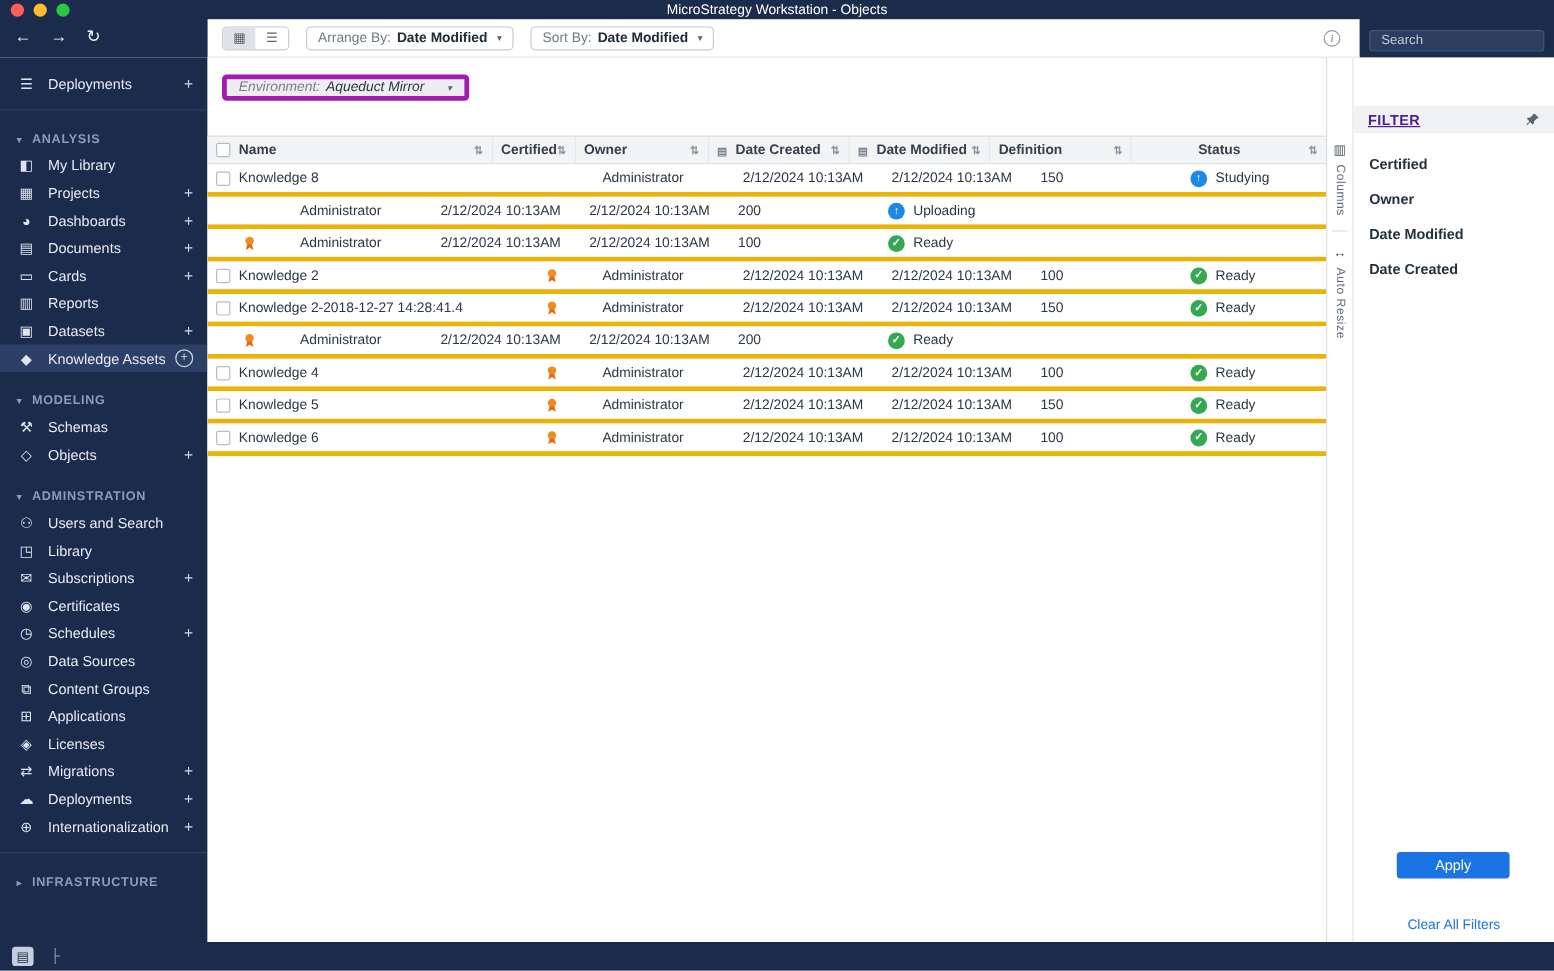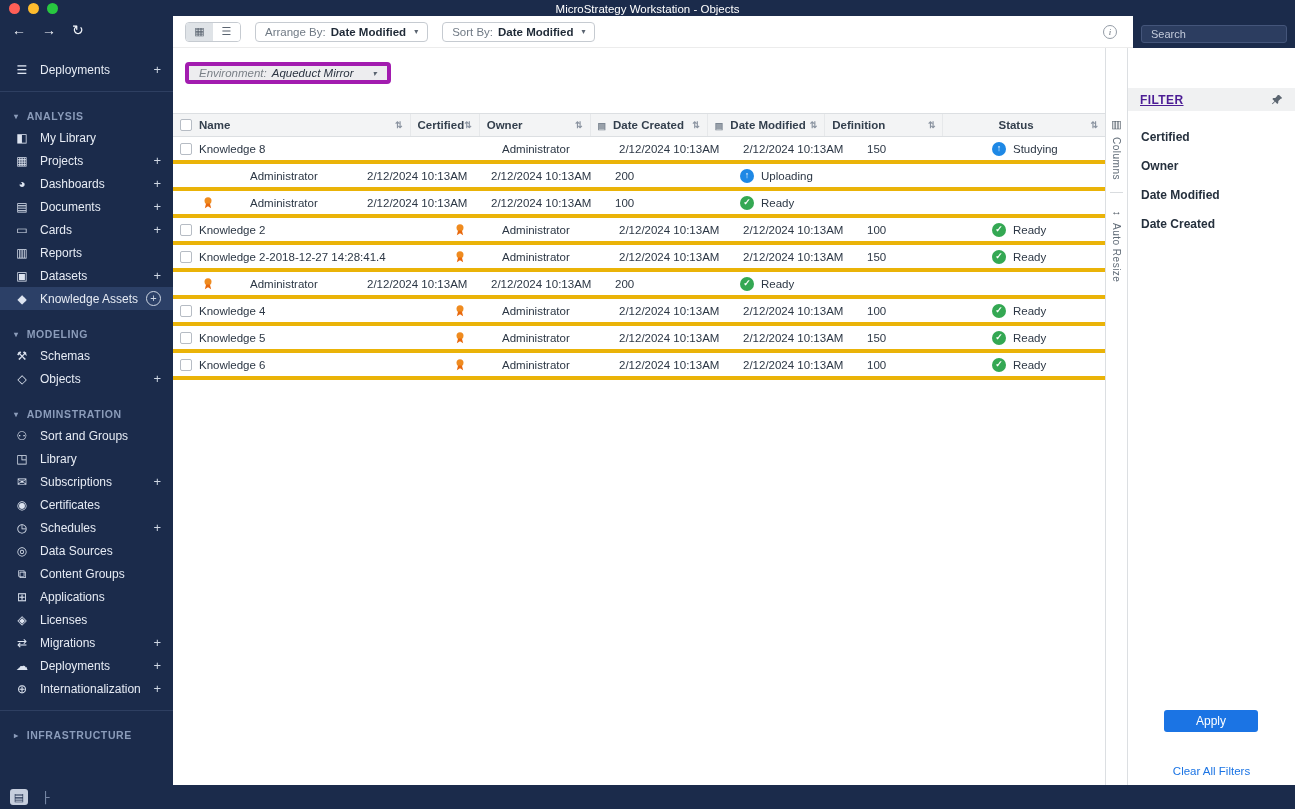--- a/index.html
+++ b/index.html
@@ -278,21 +278,21 @@
       <div class="side-row" data-type="section">
         <span class="sec-chevron">▾</span>
 
         <span class="item-label">ADMINSTRATION</span>
 
       </div>
 
       <div class="side-row" data-type="item">
 
         <span class="item-glyph">⚇</span>
-        <span class="item-label">Sort and Groups</span>
+        <span class="item-label">Users and Search</span>
 
       </div>
 
       <div class="side-row" data-type="item">
 
         <span class="item-glyph">◳</span>
         <span class="item-label">Library</span>
 
       </div>
 

